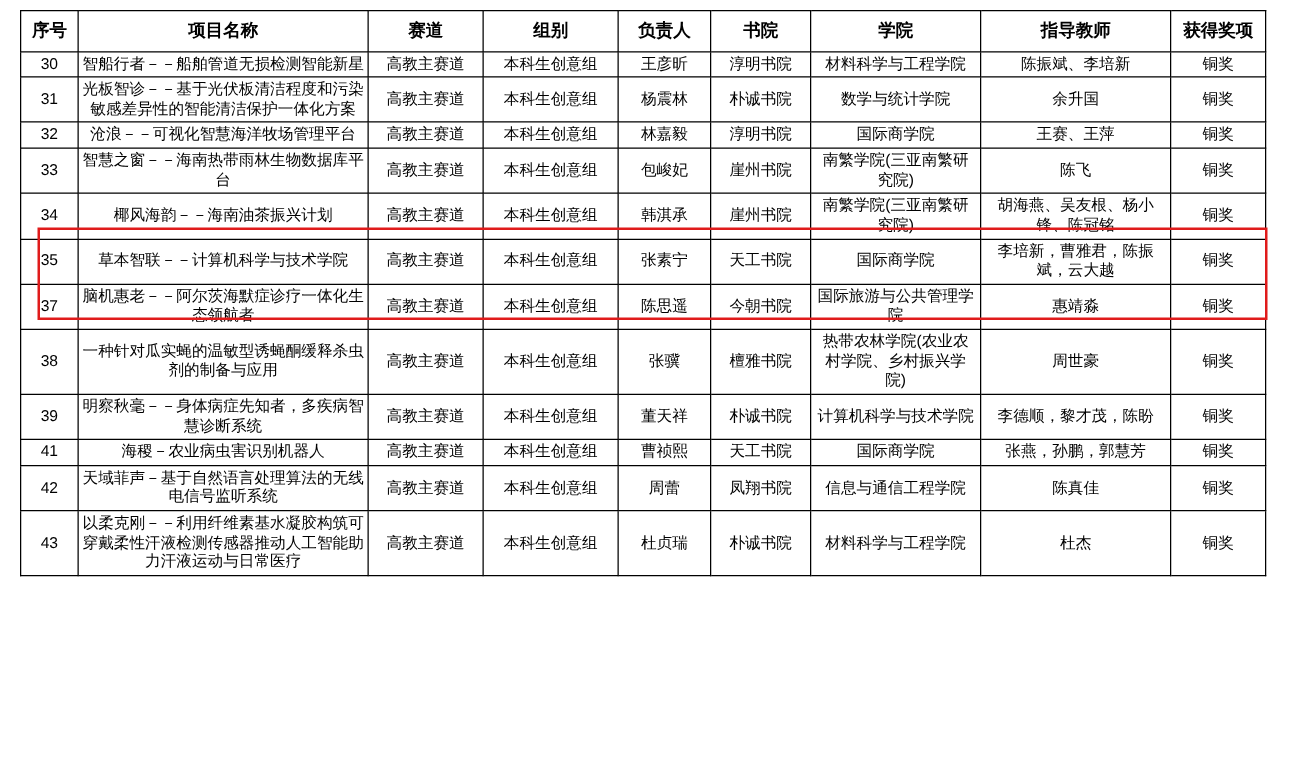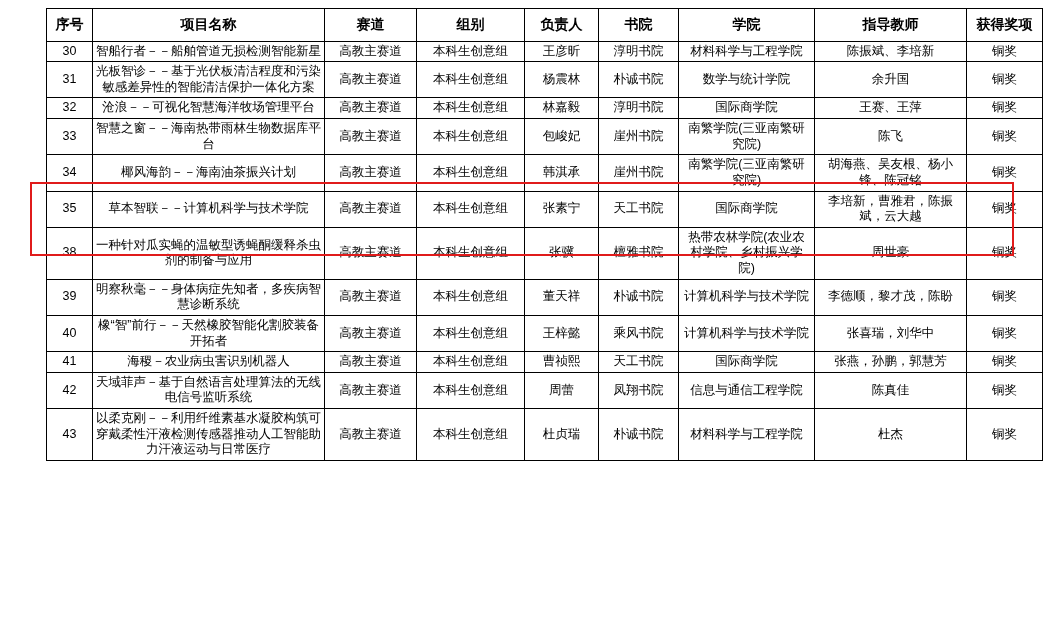--- a/index.html
+++ b/index.html
@@ -12,21 +12,21 @@
     height: 623px;
     font-family: "Liberation Sans", sans-serif;
     color: #000000;
     overflow: hidden;
   }
   .sheet {
     position: relative;
     width: 1044px;
     height: 623px;
     box-sizing: border-box;
-    padding: 8px 34px 0 46px;
+    padding: 8px 34px 0 16px;
   }
   table.award-table {
     border-collapse: collapse;
     width: 976px;
     table-layout: fixed;
   }
   table.award-table th,
   table.award-table td {
     border: 1px solid #000000;
     text-align: center;
@@ -154,20 +154,31 @@
         <td class="cell-name">草本智联－－计算机科学与技术学院</td>
         <td>高教主赛道</td>
         <td>本科生创意组</td>
         <td>张素宁</td>
         <td>天工书院</td>
         <td>国际商学院</td>
         <td>李培新，曹雅君，陈振斌，云大越</td>
         <td>铜奖</td>
       </tr>
       <tr>
+        <td>37</td>
+        <td class="cell-name">脑机惠老－－阿尔茨海默症诊疗一体化生态领航者</td>
+        <td>高教主赛道</td>
+        <td>本科生创意组</td>
+        <td>陈思遥</td>
+        <td>今朝书院</td>
+        <td>国际旅游与公共管理学院</td>
+        <td>惠靖淼</td>
+        <td>铜奖</td>
+      </tr>
+      <tr>
         <td>38</td>
         <td class="cell-name">一种针对瓜实蝇的温敏型诱蝇酮缓释杀虫剂的制备与应用</td>
         <td>高教主赛道</td>
         <td>本科生创意组</td>
         <td>张骥</td>
         <td>檀雅书院</td>
         <td>热带农林学院(农业农村学院、乡村振兴学院)</td>
         <td>周世豪</td>
         <td>铜奖</td>
       </tr>
@@ -176,31 +187,20 @@
         <td class="cell-name">明察秋毫－－身体病症先知者，多疾病智慧诊断系统</td>
         <td>高教主赛道</td>
         <td>本科生创意组</td>
         <td>董天祥</td>
         <td>朴诚书院</td>
         <td>计算机科学与技术学院</td>
         <td>李德顺，黎才茂，陈盼</td>
         <td>铜奖</td>
       </tr>
       <tr>
-        <td>40</td>
-        <td class="cell-name">橡“智”前行－－天然橡胶智能化割胶装备开拓者</td>
-        <td>高教主赛道</td>
-        <td>本科生创意组</td>
-        <td>王梓懿</td>
-        <td>乘风书院</td>
-        <td>计算机科学与技术学院</td>
-        <td>张喜瑞，刘华中</td>
-        <td>铜奖</td>
-      </tr>
-      <tr>
         <td>41</td>
         <td class="cell-name">海稷－农业病虫害识别机器人</td>
         <td>高教主赛道</td>
         <td>本科生创意组</td>
         <td>曹祯熙</td>
         <td>天工书院</td>
         <td>国际商学院</td>
         <td>张燕，孙鹏，郭慧芳</td>
         <td>铜奖</td>
       </tr>

